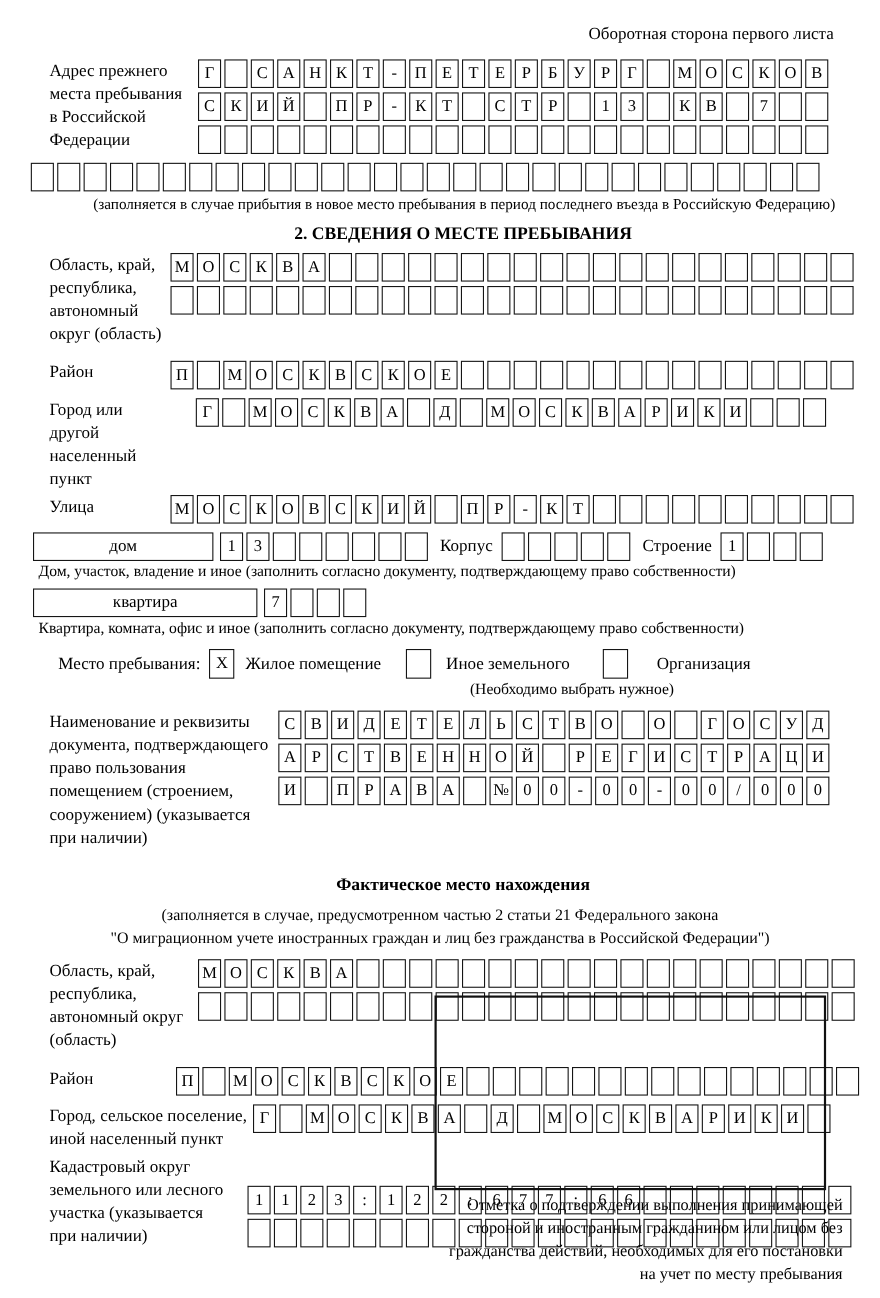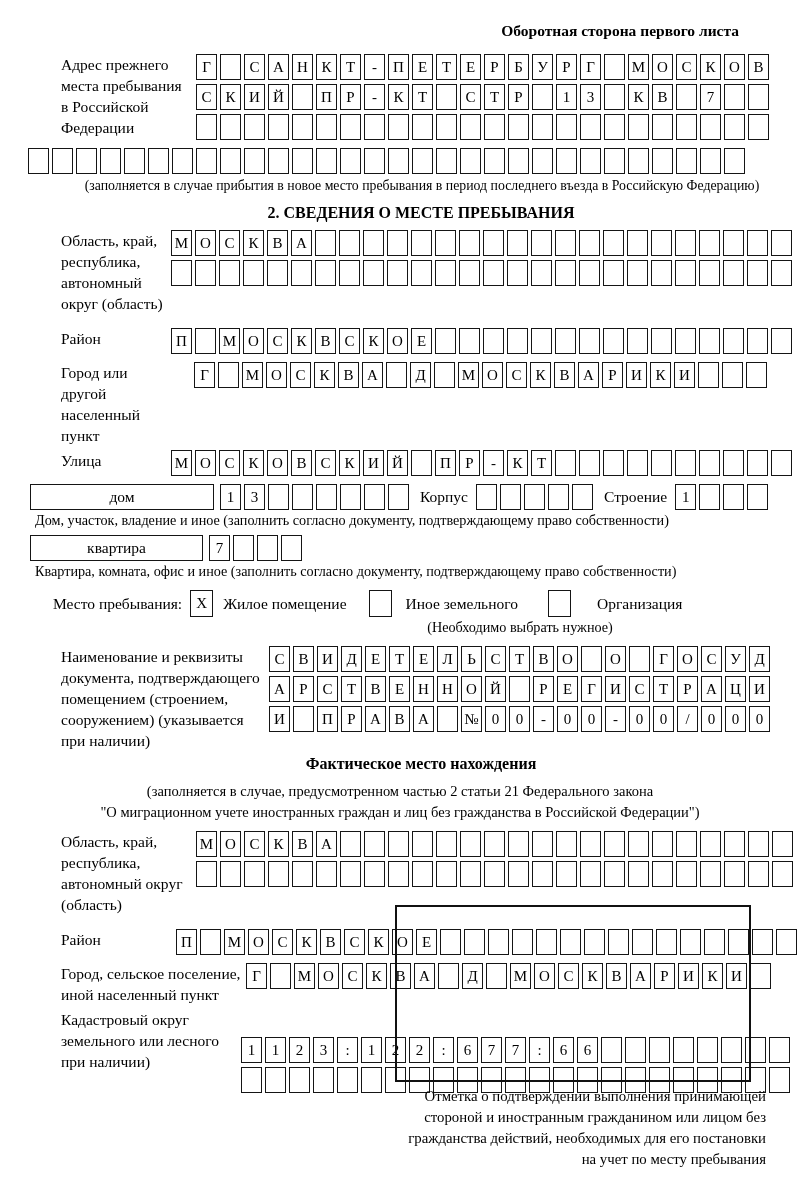--- a/index.html
+++ b/index.html
@@ -1,46 +1,46 @@
 <!DOCTYPE html>
 <html><head>
 <meta charset="utf-8">
 <style>
   html,body{margin:0;padding:0;background:#fff;}
   body{
     width:800px;height:1180px;
     font-family:"Liberation Serif","DejaVu Serif",serif;
     color:#000;position:relative;overflow:hidden;
   }
-  .hdr-note{ text-align:right; padding:22px 61px 0 0; font-size:15.5px;font-weight:bold; }
+  .hdr-note{ text-align:right; padding:22px 42px 0 0; font-size:15.5px; }
 
   
   .boxrow{ display:flex; margin-bottom:4px; }
   .cell{
     width:21px;height:26px;margin-right:3px;flex:0 0 21px;
     border:1.6px solid #151515; box-sizing:border-box;
     display:flex;align-items:center;justify-content:center;
     font-size:15px;line-height:1;
   }
   
   .frow{ display:flex; align-items:flex-start; margin-bottom:4px; }
-  .lblcol{ box-sizing:border-box; padding-left:45px; font-size:15.5px; line-height:21px; flex-shrink:0;margin-left:16px; }
+  .lblcol{ box-sizing:border-box; padding-left:45px; font-size:15.5px; line-height:21px; flex-shrink:0; }
   .w180{ flex:0 0 180px; } .w155{ flex:0 0 155px; } .w253{ flex:0 0 253px; }
   .w160{ flex:0 0 160px; } .w230{ flex:0 0 230px; } .w225{ flex:0 0 225px; }
 
   .center-note{ text-align:center; font-size:13.8px;margin-left:44px; }
   .sec-title{ text-align:center; font-weight:bold; font-size:16px; margin:10px 0 8px 0;padding-left:42px; }
 
   .house-line{ display:flex; align-items:center; margin:2px 0 2px 30px; }
   .type-box{
     border:1.6px solid #151515; height:26px; box-sizing:border-box;
     display:flex;align-items:center;justify-content:center; font-size:15.5px;
   }
-  .dom-box{ width:184px; margin-right:6px; }
-  .kv-box{ width:173px; margin-right:6px; }
+  .dom-box{ width:164px; margin-right:6px; }
+  .kv-box{ width:204px; margin-right:6px; }
   .inline-lbl{ font-size:15.5px; margin:0 8px 0 8px; }
   .small-note{ font-size:14.2px; margin:2px 0 6px 35px; }
 
   .stay-line{ display:flex; align-items:center; margin:10px 0 2px 53px; font-size:15.5px; }
   .chk{
     width:23px;height:27px;border:1.6px solid #151515;box-sizing:border-box;
     display:flex;align-items:center;justify-content:center;font-size:15px;
   }
   .stay-note{ font-size:14.2px; margin:2px 0 10px 240px;text-align:center; }
 
@@ -398,20 +398,21 @@
   <span>Иное земельного</span>
   <span class="chk" style="margin:0 26px 0 30px;"></span>
   <span>Организация</span>
 </div>
 <div class="stay-note">(Необходимо выбрать нужное)</div>
 
 <div class="frow">
   <div class="lblcol w253">
       <div>Наименование и реквизиты</div>
       <div>документа, подтверждающего</div>
+      <div>право пользования</div>
       <div>помещением (строением,</div>
       <div>сооружением) (указывается</div>
       <div>при наличии)</div>
     </div>
   <div>
     <div class="boxrow">
         <span class="cell">С</span>
         <span class="cell">В</span>
         <span class="cell">И</span>
         <span class="cell">Д</span>
@@ -475,21 +476,21 @@
         <span class="cell">0</span>
         <span class="cell">0</span>
         <span class="cell">/</span>
         <span class="cell">0</span>
         <span class="cell">0</span>
         <span class="cell">0</span>
       </div>
   </div>
 </div>
 
-<div class="sec-title" style="margin-top:4px;">Фактическое место нахождения</div>
+<div class="sec-title" style="margin-top:24px;">Фактическое место нахождения</div>
 <div class="fact-note">
     <div>(заполняется в случае, предусмотренном частью 2 статьи 21 Федерального закона</div>
     <div>"О миграционном учете иностранных граждан и лиц без гражданства в Российской Федерации")</div>
   </div>
 
 <div class="frow">
   <div class="lblcol w180">
       <div>Область, край,</div>
       <div>республика,</div>
       <div>автономный округ</div>
@@ -613,20 +614,21 @@
       <span class="cell">К</span>
       <span class="cell">И</span>
       <span class="cell"></span>
     </div>
 </div>
 
 <div class="frow">
   <div class="lblcol w225">
       <div>Кадастровый округ</div>
       <div>земельного или лесного</div>
+      <div>участка (указывается</div>
       <div>при наличии)</div>
     </div>
   <div style="padding-top:28px;">
     <div class="boxrow">
         <span class="cell">1</span>
         <span class="cell">1</span>
         <span class="cell">2</span>
         <span class="cell">3</span>
         <span class="cell">:</span>
         <span class="cell">1</span>

